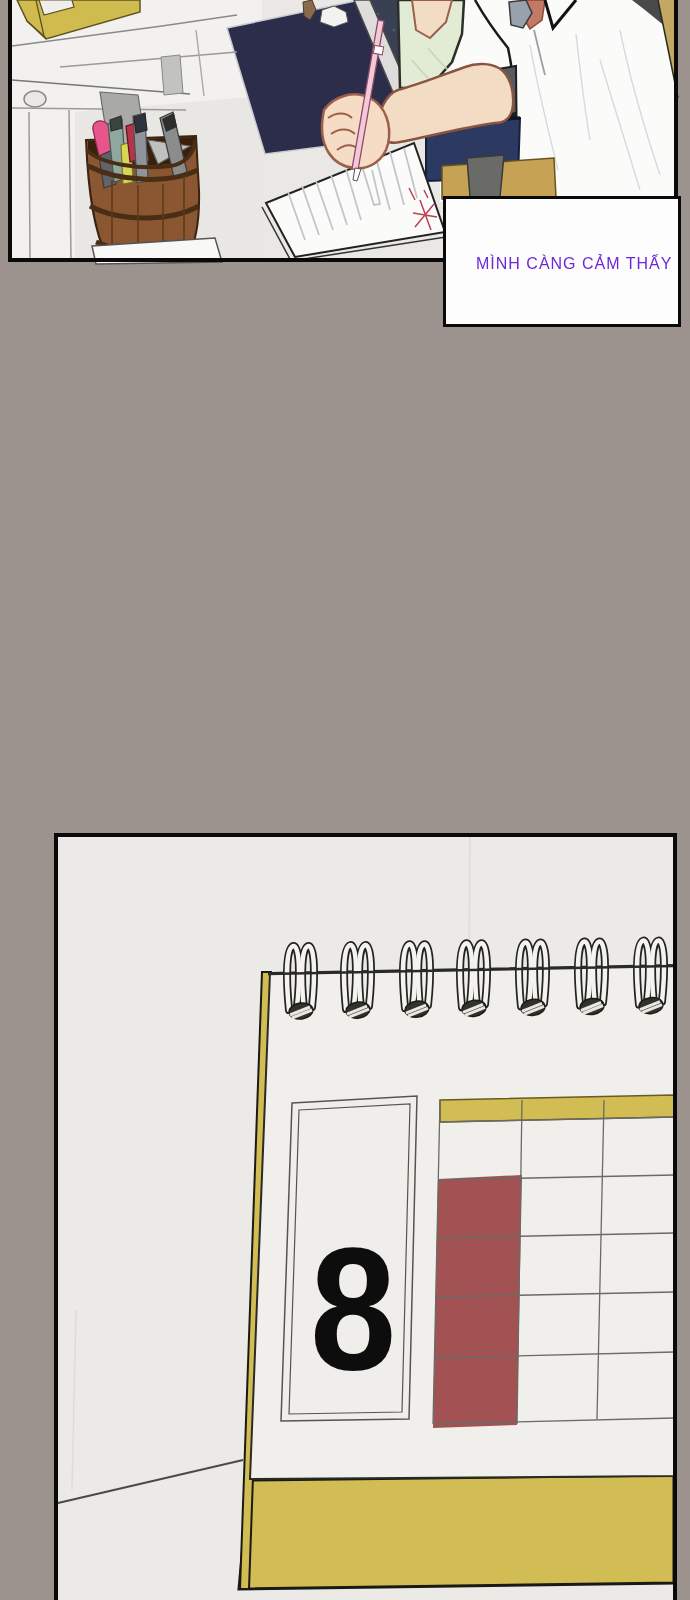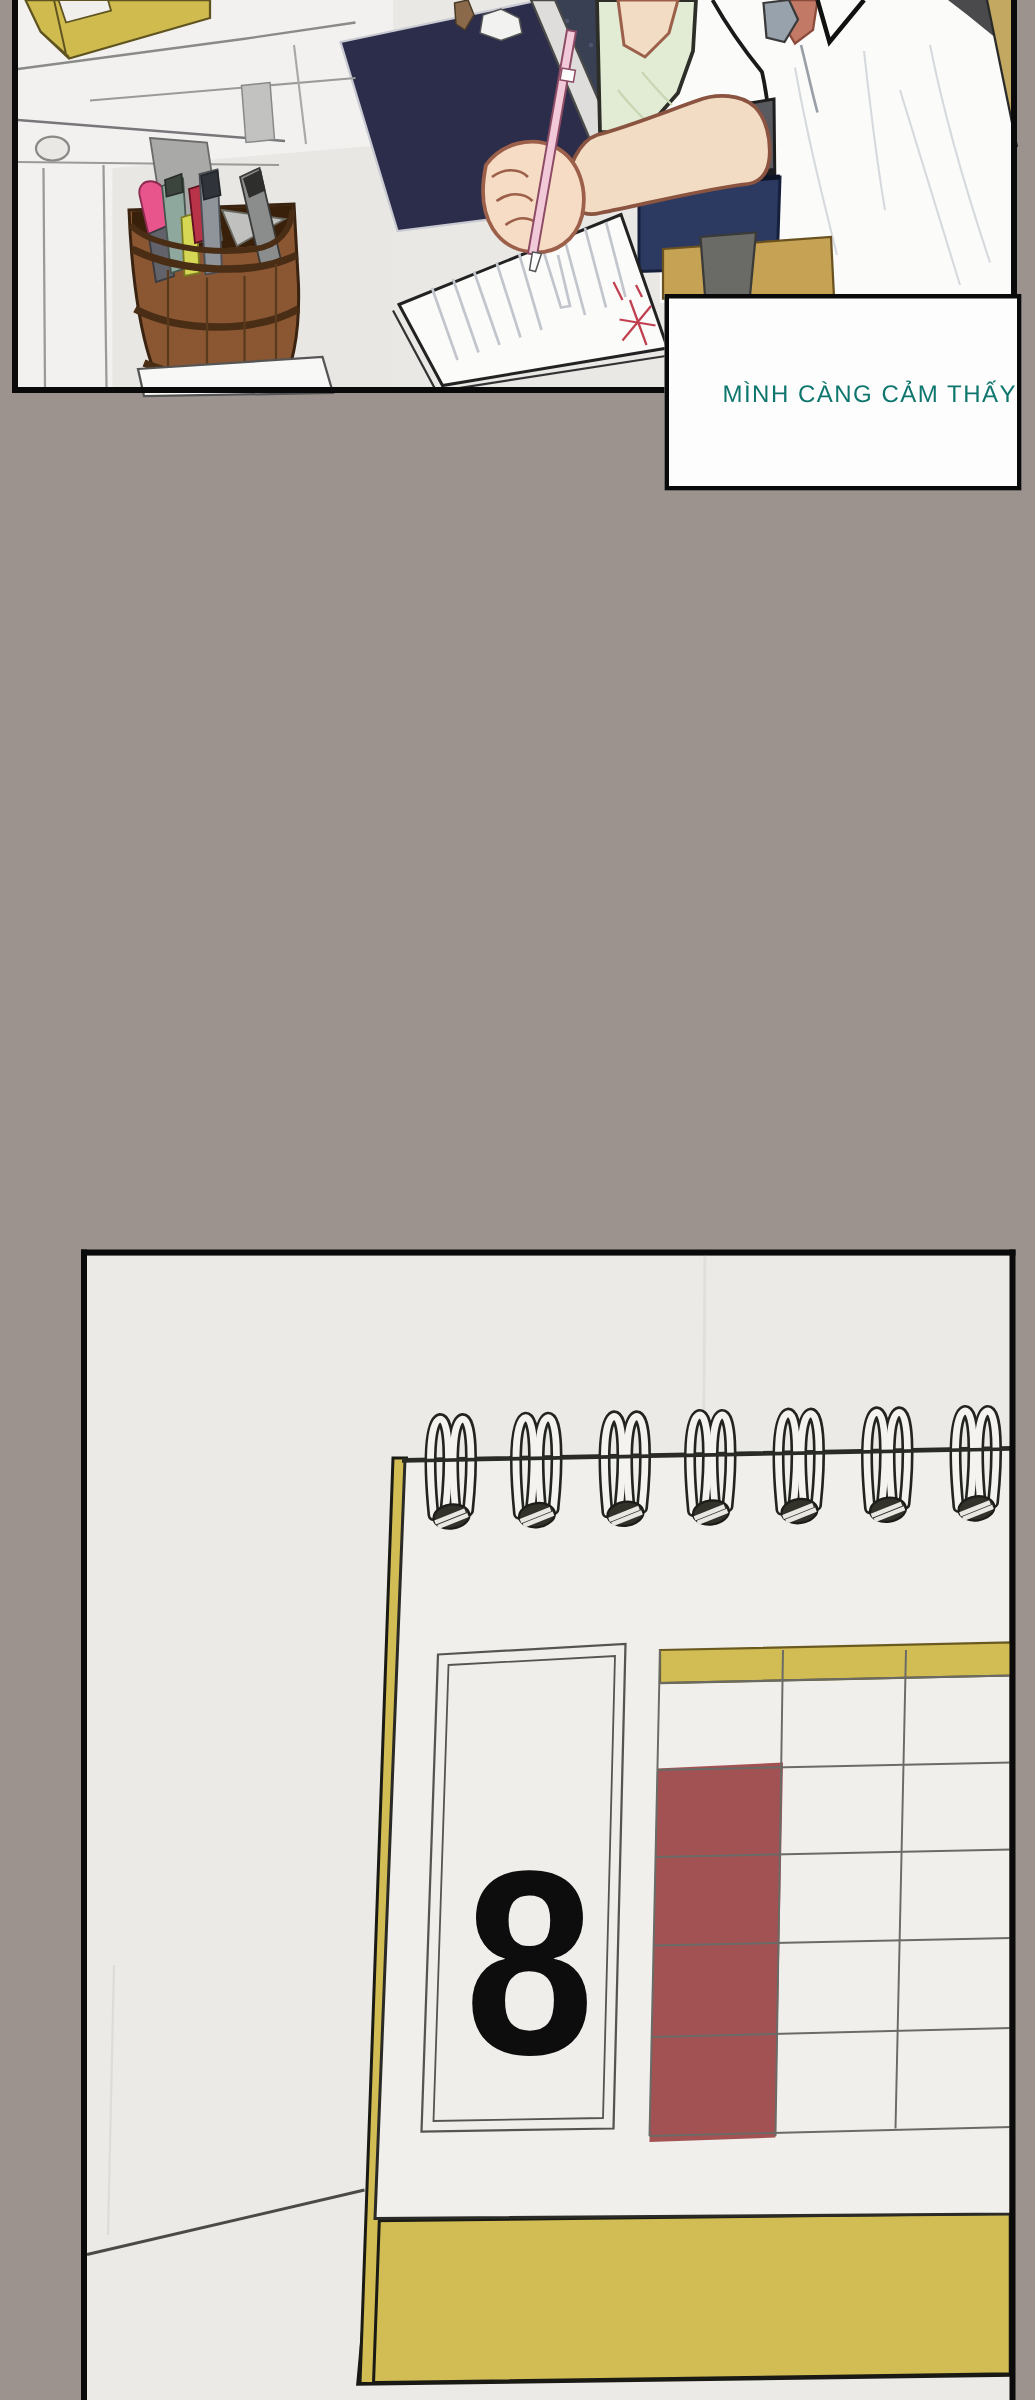--- a/index.html
+++ b/index.html
@@ -2,22 +2,22 @@
 <html><head>
 <meta charset="utf-8">
 <style>
   html,body{margin:0;padding:0;}
   body{width:690px;height:1600px;background:#9c938e;position:relative;overflow:hidden;
        font-family:"Liberation Sans", sans-serif;}
   #toppanel{position:absolute;left:0;top:0;}
   #botpanel{position:absolute;left:0;top:830px;}
   #caption{position:absolute;left:443px;top:196px;width:238px;height:131px;
            background:#fdfdfd;border:3px solid #0a0a0a;box-sizing:border-box;}
-  #caption span{position:absolute;left:0;right:0;top:56px;text-align:right;text-indent:11px;
-           font-size:16px;letter-spacing:1px;color:#0f766e;white-space:nowrap;}
+  #caption span{position:absolute;left:0;right:0;top:56px;text-align:left;text-indent:11px;
+           font-size:16px;letter-spacing:1px;color:#6d28d9;white-space:nowrap;padding-left:19px;}
 </style>
 </head>
 <body>
 <svg id="toppanel" width="690" height="330" viewBox="0 0 690 330" xmlns="http://www.w3.org/2000/svg">
 
   <rect x="10" y="0" width="666" height="260" fill="#e9e8e5"></rect>
 
   <rect x="12" y="0" width="250" height="258" fill="#f2f1ef"></rect>
   <polygon points="75,112 262,96 262,258 75,258" fill="#e8e7e4"></polygon>
 

